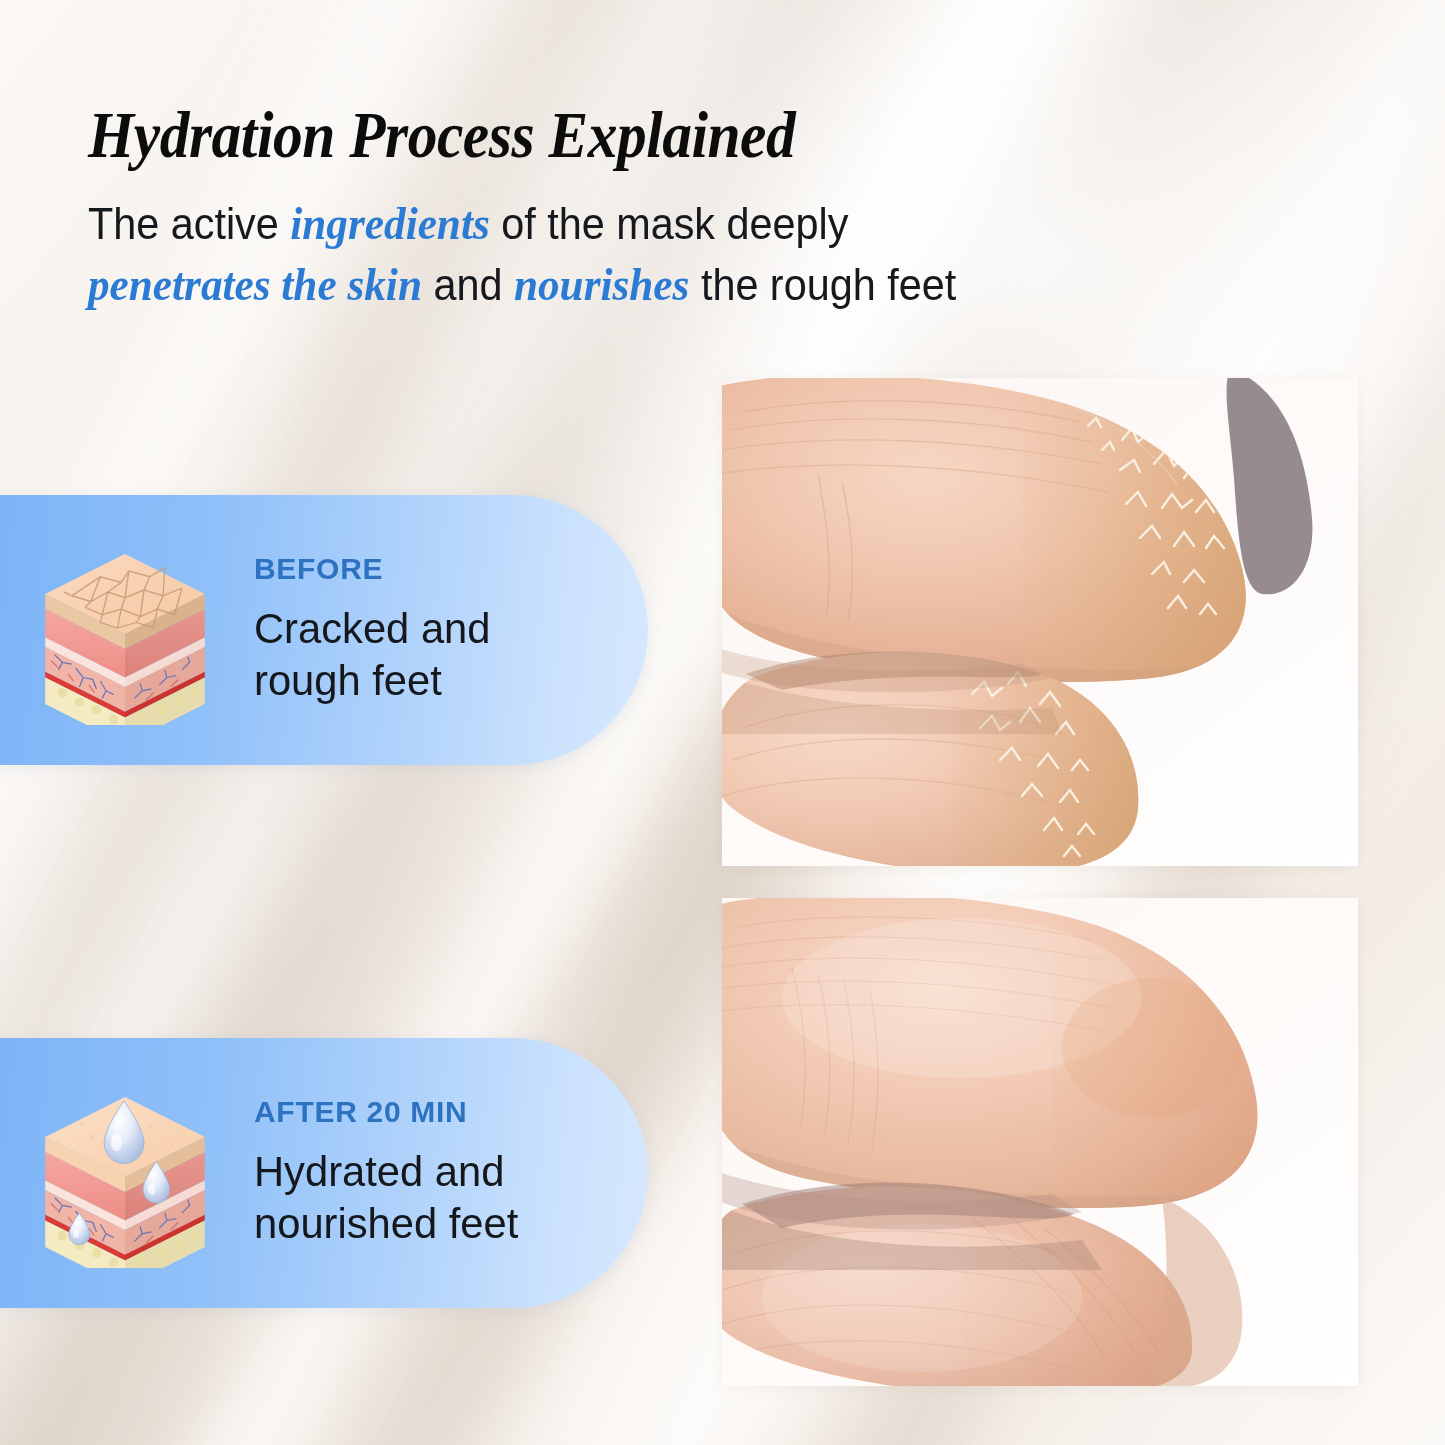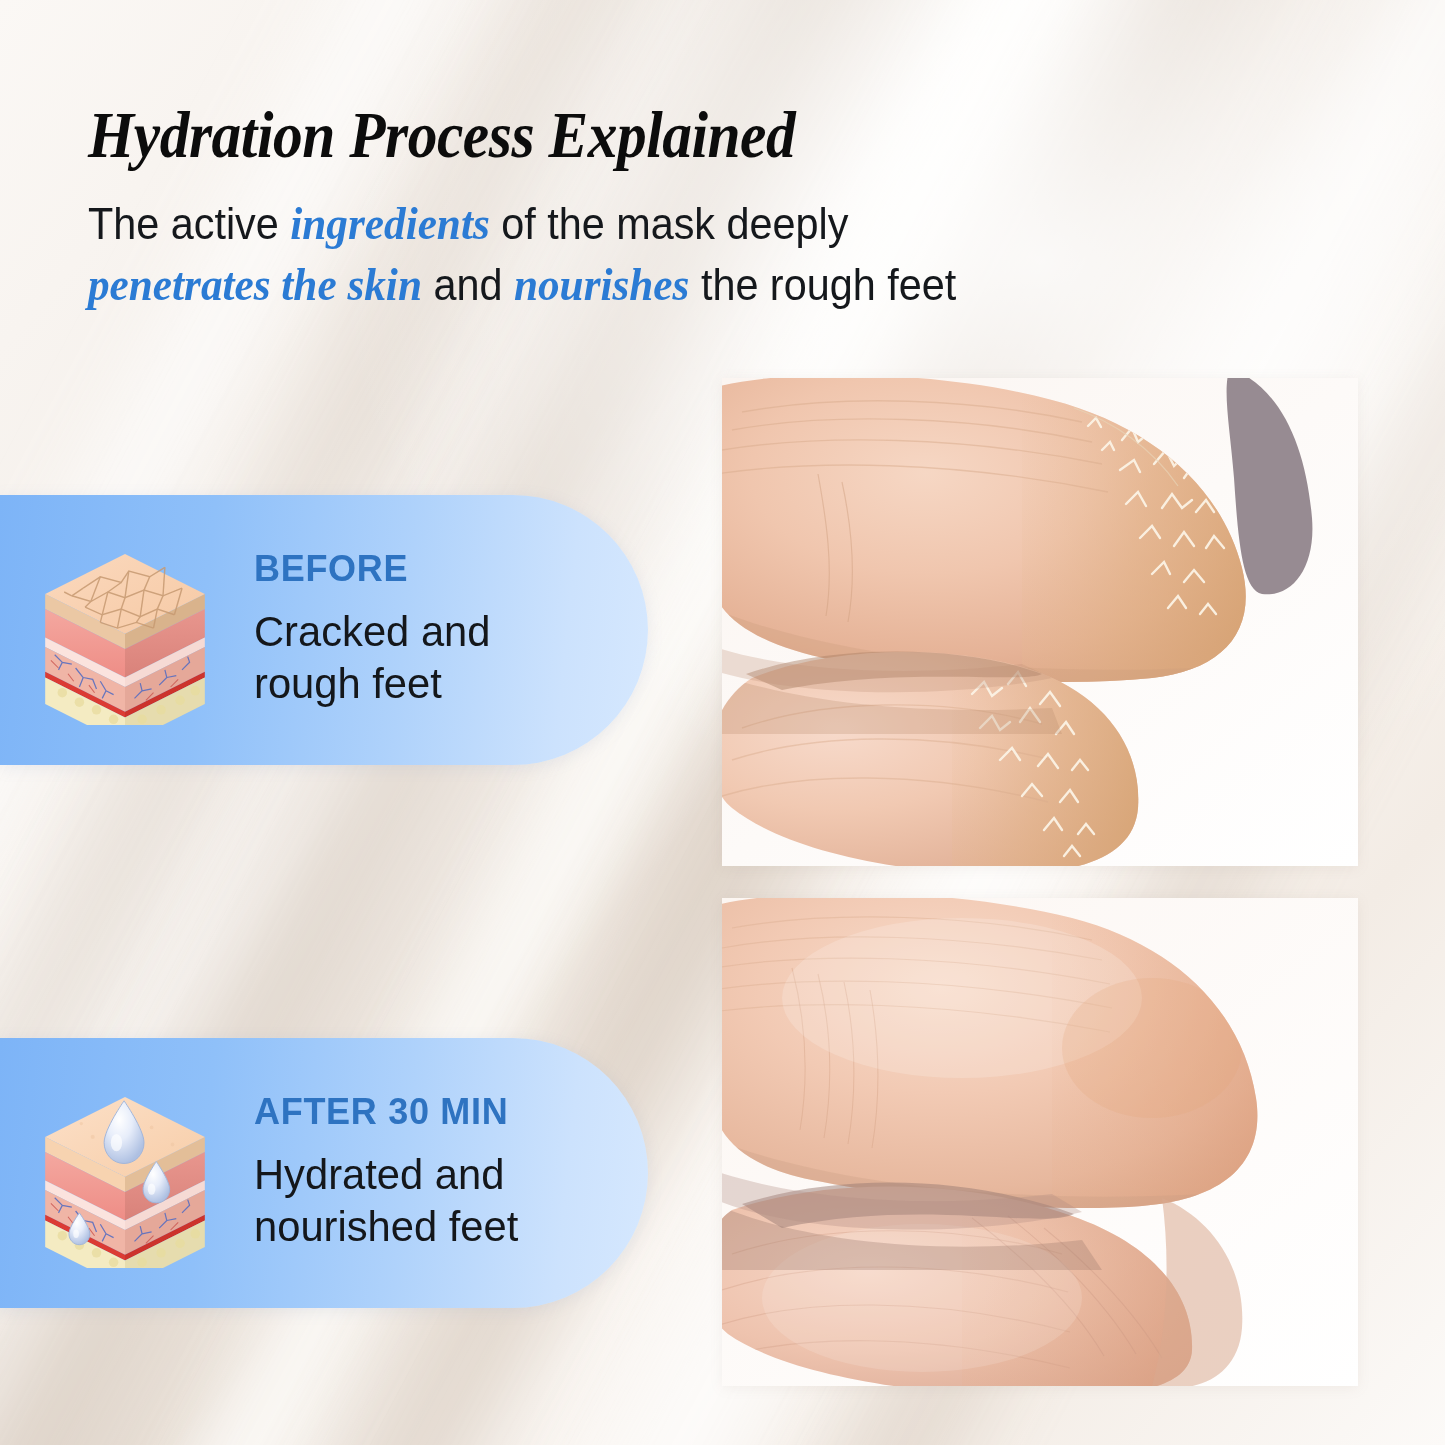--- a/index.html
+++ b/index.html
@@ -86,21 +86,21 @@
     background:linear-gradient(96deg,#7DB4F7 0%, #8FC0F9 32%, #AFD2FB 62%, #CCE2FD 86%, #D6E8FE 100%);
     display:flex; align-items:center;
     box-shadow:0 3px 16px rgba(120,150,190,.13);
   }
   #pill-before { top:495px; }
   #pill-after  { top:1038px; }
 
   .pill-figure { width:250px; display:flex; justify-content:center; align-items:center; flex:0 0 250px; }
   .pill-text { padding-left:4px; }
   .pill-label {
-    font-size:36px; font-weight:700; letter-spacing:.7px;
+    font-size:30px; font-weight:700; letter-spacing:.7px;
     color:#2E73C1; line-height:1;
     margin-bottom:18px;
   }
   .pill-desc {
     font-size:43px; line-height:1.22; color:#14171B; font-weight:400;
     white-space:pre-line;
     transform:scaleX(.97); transform-origin:left center;
   }
 
   
@@ -324,21 +324,21 @@
         <path d="M99,24 C99,24 78,54 78,68 C78,80.5 87.4,90 99,90 C110.6,90 120,80.5 120,68 C120,54 99,24 99,24 Z" fill="url(#drop)" stroke="#9FB4DA" stroke-width="1"></path>
         <ellipse cx="91" cy="68" rx="6" ry="9" fill="#FFFFFF" opacity=".65"></ellipse>
         <path d="M133,88 C133,88 119,108 119,117 C119,125.3 125.3,131.5 133,131.5 C140.7,131.5 147,125.3 147,117 C147,108 133,88 133,88 Z" fill="url(#drop)" stroke="#9FB4DA" stroke-width="1"></path>
         <ellipse cx="128" cy="117" rx="4" ry="6" fill="#FFFFFF" opacity=".65"></ellipse>
         <path d="M52,142 C52,142 41,157 41,164 C41,170.5 45.9,175.5 52,175.5 C58.1,175.5 63,170.5 63,164 C63,157 52,142 52,142 Z" fill="url(#drop)" stroke="#9FB4DA" stroke-width="1"></path>
         <ellipse cx="48.5" cy="164" rx="3" ry="4.5" fill="#FFFFFF" opacity=".65"></ellipse>
       </g>
     </svg>
   </div>
   <div class="pill-text">
-    <div class="pill-label">AFTER 30 MIN</div>
+    <div class="pill-label">AFTER 20 MIN</div>
     <div class="pill-desc">Hydrated and
 nourished feet</div>
   </div>
 </div>
 
 <div class="photo" id="photo-before">
   <svg viewBox="0 0 636 488" preserveAspectRatio="none">
     <defs>
       <linearGradient id="bg1" x1="0" y1="0" x2="1" y2="1">
         <stop offset="0" stop-color="#FBF5F1"></stop>

